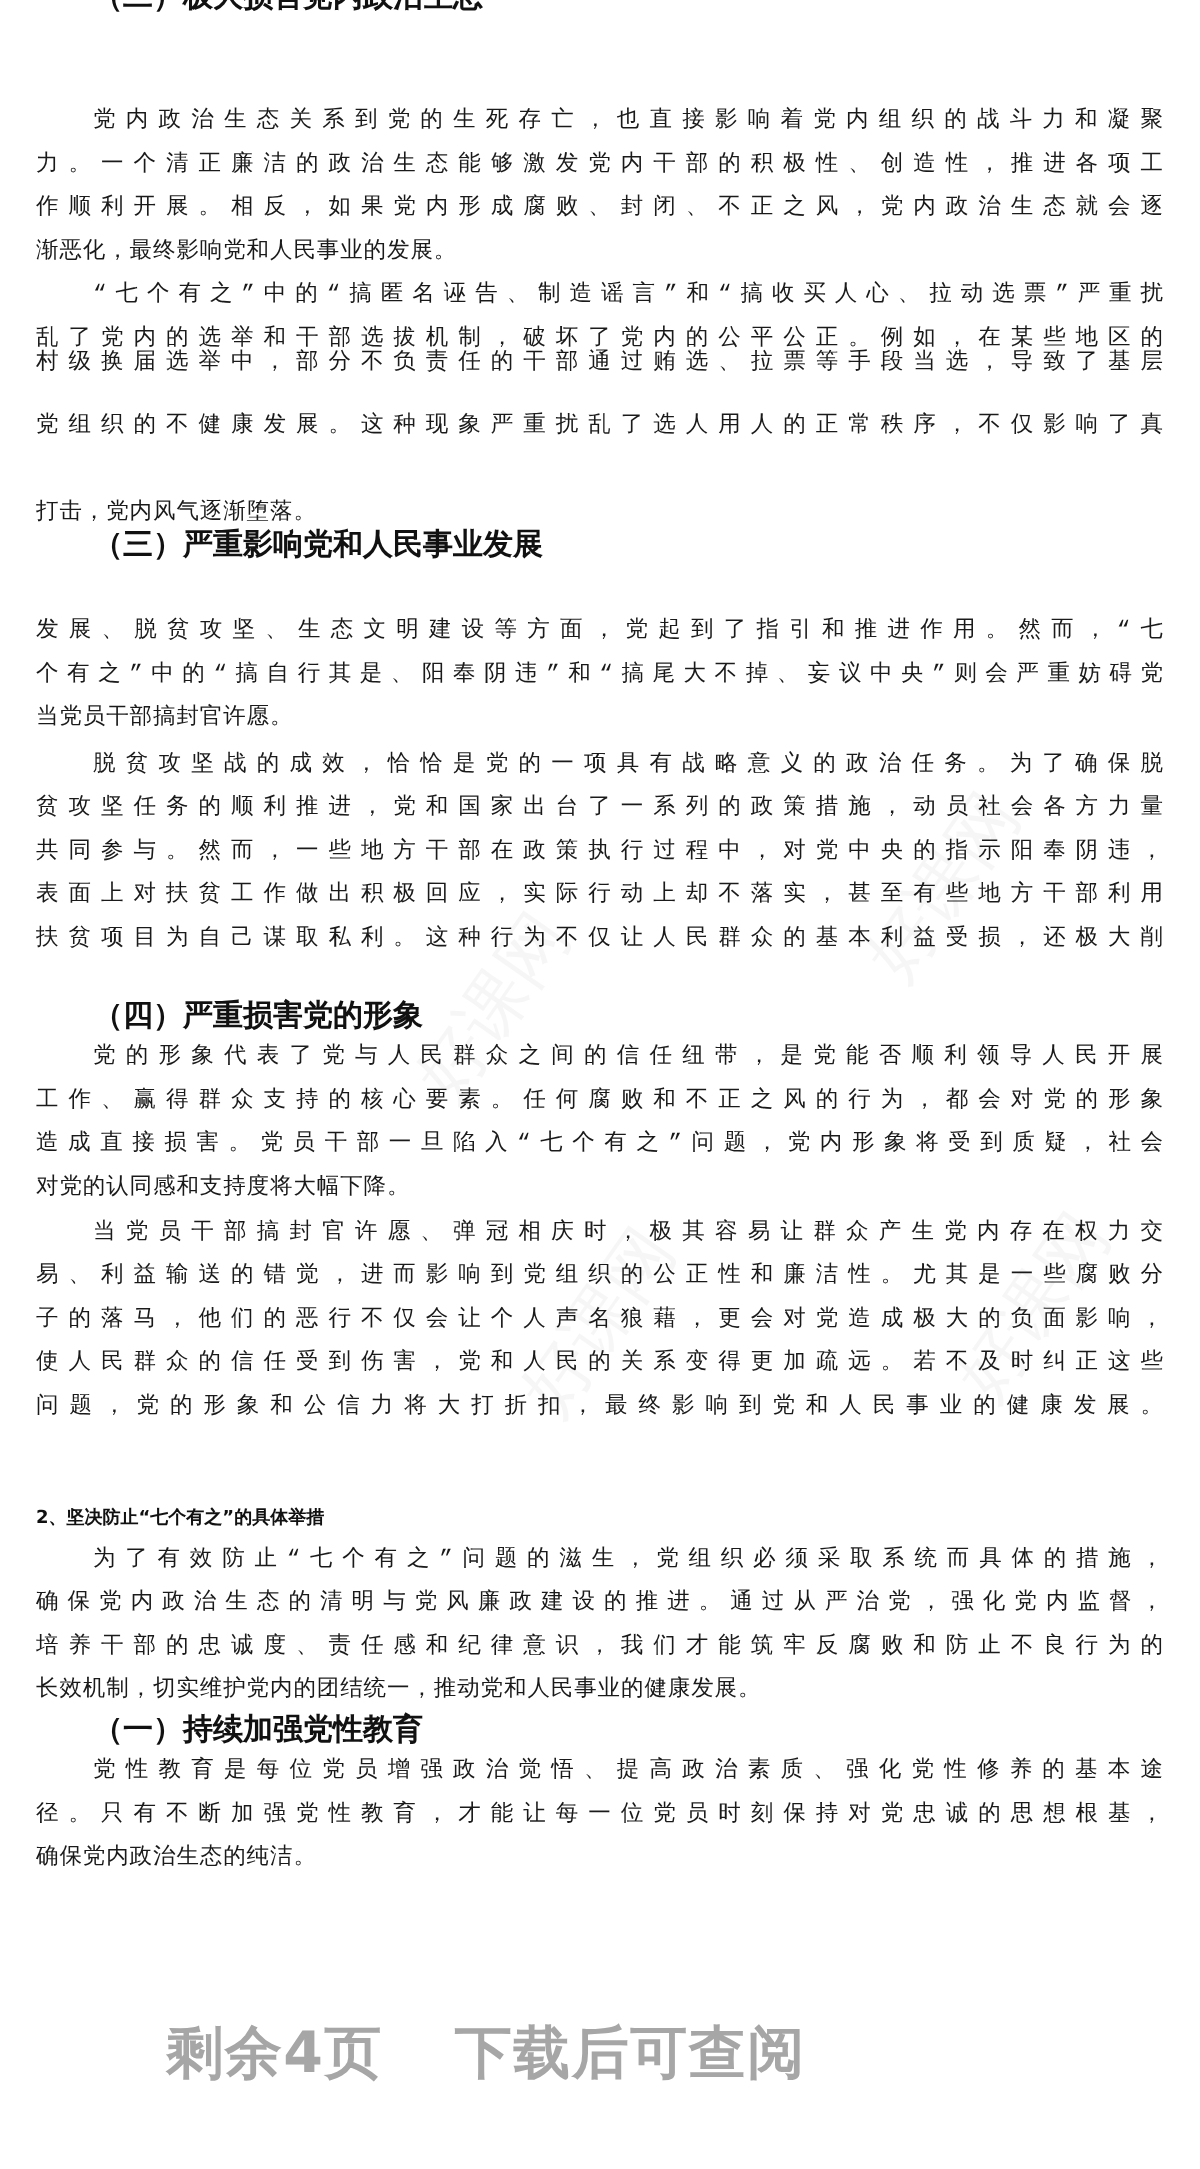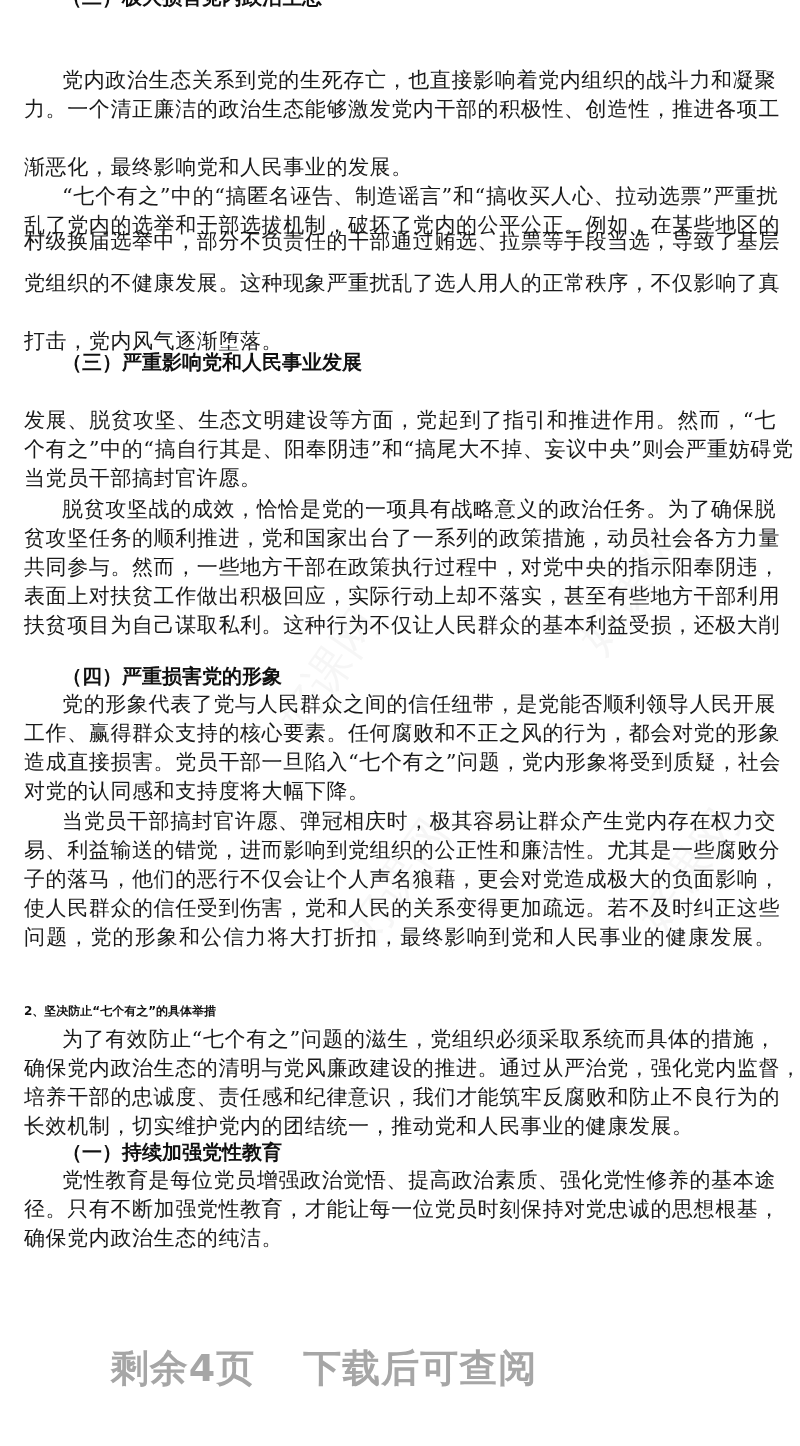--- a/index.html
+++ b/index.html
@@ -18,27 +18,28 @@
     .page {
       position: absolute;
       left: 0; top: 0;
       width: 800px;
       height: 1446px;
     }
     .line {
       position: absolute;
       left: 24px;
       width: 760px;
-      font-size: 21px;
+      font-size: 15px;
       line-height: 29px;
       height: 29px;
       white-space: nowrap;
       letter-spacing: 0.6px;
       text-align: justify;
       text-align-last: justify;
+      font-family: Liberation Mono, monospace;
     }
     .line.indent { left: 62px; width: 714px; }
     .line.last { text-align-last: left; width: auto; }
     .line.full { width: 752px; }
     .line.indent.full { width: 714px; }
     .heading {
       position: absolute;
       left: 62px;
       font-family: "DejaVu Sans", "Liberation Sans", sans-serif;
       font-weight: bold;
@@ -87,20 +88,21 @@
 
   <div class="watermark" style="left:260px; top:640px;">好课网</div>
   <div class="watermark" style="left:560px; top:560px;">好课网</div>
   <div class="watermark" style="left:330px; top:850px;">好课网</div>
   <div class="watermark" style="left:620px; top:840px;">好课网</div>
 
   <div class="heading cropped">（二）极大损害党内政治生态</div>
 
   <div class="line indent full" style="top:66px">党内政治生态关系到党的生死存亡，也直接影响着党内组织的战斗力和凝聚</div>
   <div class="line full" style="top:95px">力。一个清正廉洁的政治生态能够激发党内干部的积极性、创造性，推进各项工</div>
+  <div class="line full" style="top:124px">作顺利开展。相反，如果党内形成腐败、封闭、不正之风，党内政治生态就会逐</div>
   <div class="line last" style="top:153px">渐恶化，最终影响党和人民事业的发展。</div>
 
   <div class="line indent full" style="top:182px">“七个有之”中的“搞匿名诬告、制造谣言”和“搞收买人心、拉动选票”严重扰</div>
   <div class="line full" style="top:211px">乱了党内的选举和干部选拔机制，破坏了党内的公平公正。例如，在某些地区的</div>
   <div class="line full" style="top:227px">村级换届选举中，部分不负责任的干部通过贿选、拉票等手段当选，导致了基层</div>
   <div class="line full" style="top:269px">党组织的不健康发展。这种现象严重扰乱了选人用人的正常秩序，不仅影响了真</div>
   <div class="line last" style="top:327px">打击，党内风气逐渐堕落。</div>
 
   <div class="heading" style="top:348px">（三）严重影响党和人民事业发展</div>
 

